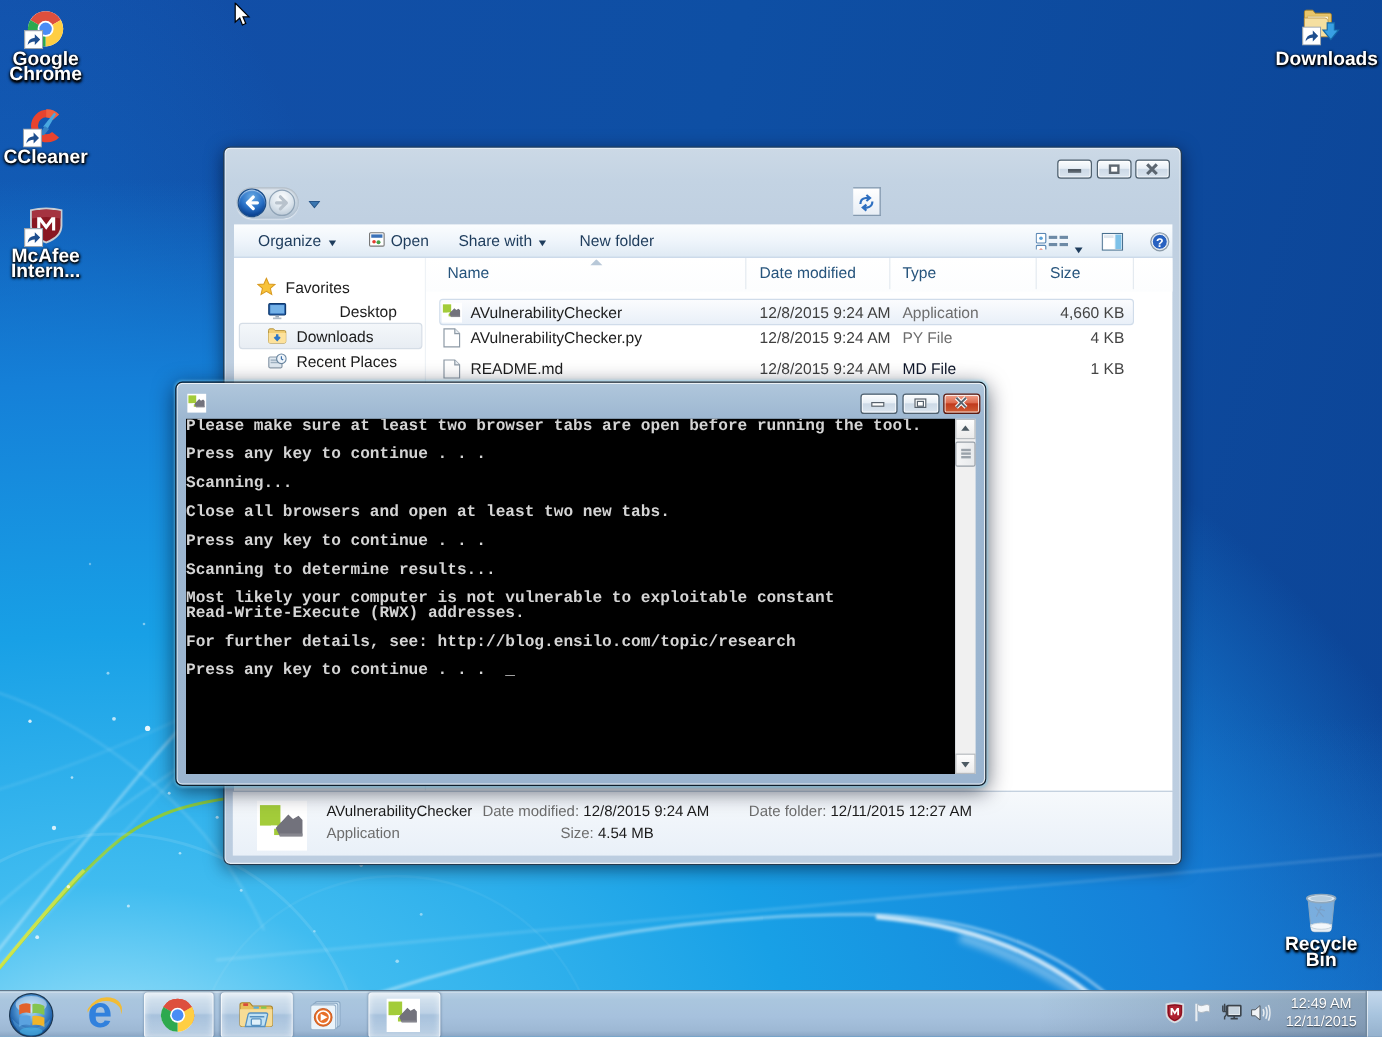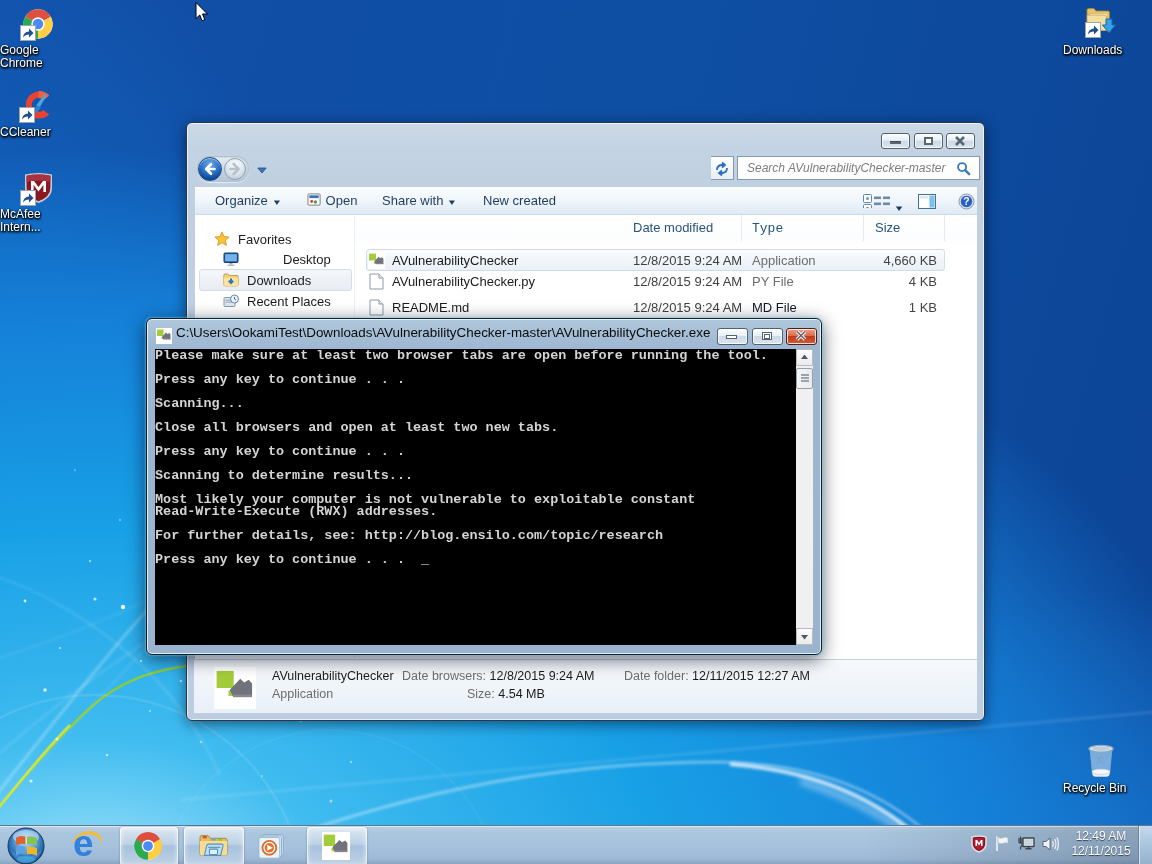--- a/index.html
+++ b/index.html
@@ -6,22 +6,22 @@
     font-family:"Liberation Sans",sans-serif;}
   .desk{position:absolute;inset:0;
     background:
       radial-gradient(ellipse 1500px 950px at 8% 103%, #a8e6fa 0%, #40bcf0 16%, #18a0e6 38%, #1580d8 60%, rgba(12,80,170,0) 78%),
       radial-gradient(ellipse 420px 750px at 0% 52%, rgba(14,130,220,.5), rgba(14,130,220,0) 75%),
       radial-gradient(ellipse 1100px 520px at 58% 107%, rgba(28,150,226,.35), rgba(25,120,205,.15) 55%, rgba(25,120,205,0) 75%),
       radial-gradient(ellipse 750px 420px at 100% 103%, rgba(26,108,204,.65), rgba(26,108,204,0) 70%),
       linear-gradient(105deg, #134ea8 0%, #0e4fa4 45%, #0c4496 100%);}
   .desk svg{position:absolute;left:0;top:0;}
   
-  .dicon{position:absolute;width:76px;text-align:left;color:#fff;font-size:12px;line-height:12.5px;
-    text-shadow:0 1px 2px #000,0 1px 3px #000,1px 1px 2px rgba(0,0,0,.9);}
+  .dicon{position:absolute;width:76px;text-align:center;color:#fff;font-size:16px;line-height:12.5px;
+    text-shadow:0 1px 2px #000,0 1px 3px #000,1px 1px 2px rgba(0,0,0,.9);font-weight:bold;}
   .dicon .ic{display:block;margin:0 auto 4px;position:relative;}
   
   .win{position:absolute;border-radius:6px;}
   .exp{left:186px;top:122px;width:797px;height:597px;
     background:linear-gradient(#ccd9e6,#c3d3e3 28px,#c0d0e1 60px,#bccde0);
     border:1px solid #243a4f;
     box-shadow:inset 0 0 0 1px rgba(255,255,255,.65), 0 3px 14px rgba(0,10,30,.55);}
   .cmd{left:146px;top:318px;width:674px;height:335px;
     background:linear-gradient(#b0c7dc,#9db7d1 30px,#9ab4cf);
     border:1px solid #10202e;
@@ -336,37 +336,31 @@
     <div class="navb fwd"><svg width="20" height="20" viewBox="0 0 22 22">
           <path d="M9.5 5.5 L15 11 L9.5 16.5 M14.5 11 L6 11" stroke="#b8c2cc" stroke-width="3" fill="none" stroke-linecap="round" stroke-linejoin="round"></path>
         </svg></div>
     <svg width="10" height="7" viewBox="0 0 12 8" style="position:absolute;left:62px;top:14px;">
         <path d="M1 1 L11 1 L6 7 Z" fill="#3a76b0" stroke="#27568a" stroke-width="1"></path>
       </svg>
     <div class="refresh"><svg width="16" height="16" viewBox="0 0 16 16" style="margin:4px 0 0 3px;">
           <path d="M3 9 Q3 4.5 7.5 4 L10 4 M8 1.5 L11 4 L8 6.5" stroke="#2d6fc0" stroke-width="1.8" fill="none"></path>
           <path d="M13 7 Q13 11.5 8.5 12 L6 12 M8 9.5 L5 12 L8 14.5" stroke="#2d6fc0" stroke-width="1.8" fill="none"></path>
         </svg></div>
-    <div class="srch">Search AVulnerabilityChecker-master
-      <svg width="15" height="15" viewBox="0 0 16 16" style="position:absolute;right:8px;top:4px;">
-          <circle cx="6.5" cy="6.5" r="4.3" fill="none" stroke="#3d7ab8" stroke-width="2"></circle>
-          <path d="M9.8 9.8 L14 14" stroke="#3d7ab8" stroke-width="2.6" stroke-linecap="round"></path>
-        </svg>
-    </div>
   </div>
   <div class="toolbar">
     <span class="tbitem" style="left:20px;">Organize<span class="dropcaret">▼</span></span>
     <span class="tbitem" style="left:112px;"><svg width="15" height="14" viewBox="0 0 16 15" style="vertical-align:-2px;">
           <rect x="1" y="1" width="13" height="12" rx="1" fill="#fff" stroke="#777"></rect>
           <rect x="2.5" y="2.5" width="10" height="3" fill="#3a71b8"></rect>
           <circle cx="5" cy="9" r="1.6" fill="#e23b2e"></circle>
           <circle cx="9" cy="9.6" r="1.8" fill="#46a049"></circle>
         </svg> Open</span>
     <span class="tbitem" style="left:187px;">Share with<span class="dropcaret">▼</span></span>
-    <span class="tbitem" style="left:288px;">New created</span>
+    <span class="tbitem" style="left:288px;">New folder</span>
     <svg width="34" height="14" viewBox="0 0 34 14" style="position:absolute;left:668px;top:7px;">
         <rect x="0.5" y="0.5" width="8" height="8" rx="1" fill="#fff" stroke="#5b87b4"></rect>
         <rect x="0.5" y="10.5" width="8" height="8" rx="1" fill="#fff" stroke="#5b87b4"></rect>
         <circle cx="4.5" cy="4.5" r="1.5" fill="#58a0d8"></circle>
         <circle cx="4.5" cy="14.5" r="1.5" fill="#d84a3a"></circle>
         <rect x="11" y="2.5" width="7" height="2.6" fill="#6d8aa6"></rect>
         <rect x="20" y="2.5" width="7" height="2.6" fill="#6d8aa6"></rect>
         <rect x="11" y="8.5" width="7" height="2.6" fill="#6d8aa6"></rect>
         <rect x="20" y="8.5" width="7" height="2.6" fill="#6d8aa6"></rect>
       </svg>
@@ -415,22 +409,27 @@
             <rect x="2.5" y="6" width="8" height="1.2" fill="#9eb0c0"></rect>
             <rect x="2.5" y="8" width="8" height="1.2" fill="#9eb0c0"></rect>
             <circle cx="11.5" cy="5.5" r="4" fill="#eef4fa" stroke="#6a86a0"></circle>
             <path d="M11.5 3.4 L11.5 5.6 L13 6.6" stroke="#3a6ea8" stroke-width="1" fill="none"></path>
           </svg>
           <span style="position:absolute;left:52px;">Recent Places</span>
         </div>
     </div>
     <div class="flist">
       <div class="fhdr">
+        <div class="col" style="left:0;width:267px;"><span style="margin-left:18px;">Name</span>
+          <svg width="12" height="6" viewBox="0 0 12 6" style="position:absolute;left:136px;top:1px;">
+              <path d="M6 0 L11 5 L1 5 Z" fill="#b8c8d8"></path>
+            </svg>
+        </div>
         <div class="col" style="left:267px;width:120px;"><span style="margin-left:11px;">Date modified</span></div>
-        <div class="col" style="left:387px;width:122px;"><span style="margin-left:10px;font-family:Liberation Mono, monospace;">Type</span></div>
+        <div class="col" style="left:387px;width:122px;"><span style="margin-left:10px;">Type</span></div>
         <div class="col" style="left:509px;width:81px;"><span style="margin-left:11px;">Size</span></div>
       </div>
       <div class="sel"></div>
       <div class="frow" style="top:35px;right:0;">
         <svg class="fc" style="left:13px;top:2px;" width="17" height="17" viewBox="0 0 32 32">
             <rect x="0" y="0" width="32" height="32" fill="#fff"></rect>
             <rect x="2" y="3" width="13" height="13" fill="#a3cc3a"></rect>
             <rect x="13" y="14" width="4" height="4" fill="#a3cc3a"></rect>
             <rect x="9" y="16" width="4" height="4" fill="#fff"></rect>
             <rect x="11" y="18" width="4" height="4" fill="#a3cc3a"></rect>
@@ -468,37 +467,36 @@
     <svg style="position:absolute;left:20px;top:7px;" width="42" height="42" viewBox="0 0 32 32">
         <rect x="0" y="0" width="32" height="32" fill="#fff"></rect>
         <rect x="2" y="3" width="13" height="13" fill="#a3cc3a"></rect>
         <rect x="13" y="14" width="4" height="4" fill="#a3cc3a"></rect>
         <rect x="9" y="16" width="4" height="4" fill="#fff"></rect>
         <rect x="11" y="18" width="4" height="4" fill="#a3cc3a"></rect>
         <path d="M12 17.5 L20 9 L23 11.8 L26.5 9.8 L29 12.5 L29 22.5 L14.5 22.5 Z" fill="#72727c"></path>
         <rect x="14.5" y="21" width="14.5" height="2" fill="#87878f"></rect>
       </svg>
     <span class="dtxt val" style="left:78px;top:9px;">AVulnerabilityChecker</span>
-    <span class="dtxt" style="left:208px;top:9px;"><span class="lbl">Date browsers:</span> <span class="val">12/8/2015 9:24 AM</span></span>
+    <span class="dtxt" style="left:208px;top:9px;"><span class="lbl">Date modified:</span> <span class="val">12/8/2015 9:24 AM</span></span>
     <span class="dtxt" style="left:430px;top:9px;"><span class="lbl">Date folder:</span> <span class="val">12/11/2015 12:27 AM</span></span>
     <span class="dtxt lbl" style="left:78px;top:27px;">Application</span>
     <span class="dtxt" style="left:273px;top:27px;"><span class="lbl">Size:</span> <span class="val">4.54 MB</span></span>
   </div>
 </div>
 <div class="win cmd" id="cmdw">
   <svg style="position:absolute;left:9px;top:9px;" width="16" height="16" viewBox="0 0 32 32">
       <rect x="0" y="0" width="32" height="32" fill="#fff"></rect>
       <rect x="2" y="3" width="13" height="13" fill="#a3cc3a"></rect>
       <rect x="13" y="14" width="4" height="4" fill="#a3cc3a"></rect>
       <rect x="9" y="16" width="4" height="4" fill="#fff"></rect>
       <rect x="11" y="18" width="4" height="4" fill="#a3cc3a"></rect>
       <path d="M12 17.5 L20 9 L23 11.8 L26.5 9.8 L29 12.5 L29 22.5 L14.5 22.5 Z" fill="#72727c"></path>
       <rect x="14.5" y="21" width="14.5" height="2" fill="#87878f"></rect>
     </svg>
-  <span style="position:absolute;left:29px;top:6px;font-size:13.4px;color:#0a0a0a;white-space:nowrap;">C:\Users\OokamiTest\Downloads\AVulnerabilityChecker-master\AVulnerabilityChecker.exe</span>
   <div class="cbtns" style="left:570px;top:9px;">
     <div class="cb" style="height:15px;margin-left:0;">
         <span style="position:absolute;left:8px;top:6px;width:11px;height:3.5px;background:#fff;border:1px solid #56616c;box-sizing:border-box;"></span>
       </div>
     <div class="cb" style="height:15px;">
         <span style="position:absolute;left:9px;top:3px;width:10px;height:8px;border:1.6px solid #56616c;background:#fff;box-sizing:border-box;">
           <span style="position:absolute;left:1.5px;top:1px;width:3.5px;height:2.8px;border:1.2px solid #56616c;"></span>
         </span>
       </div>
     <div class="cb red" style="height:15px;">

